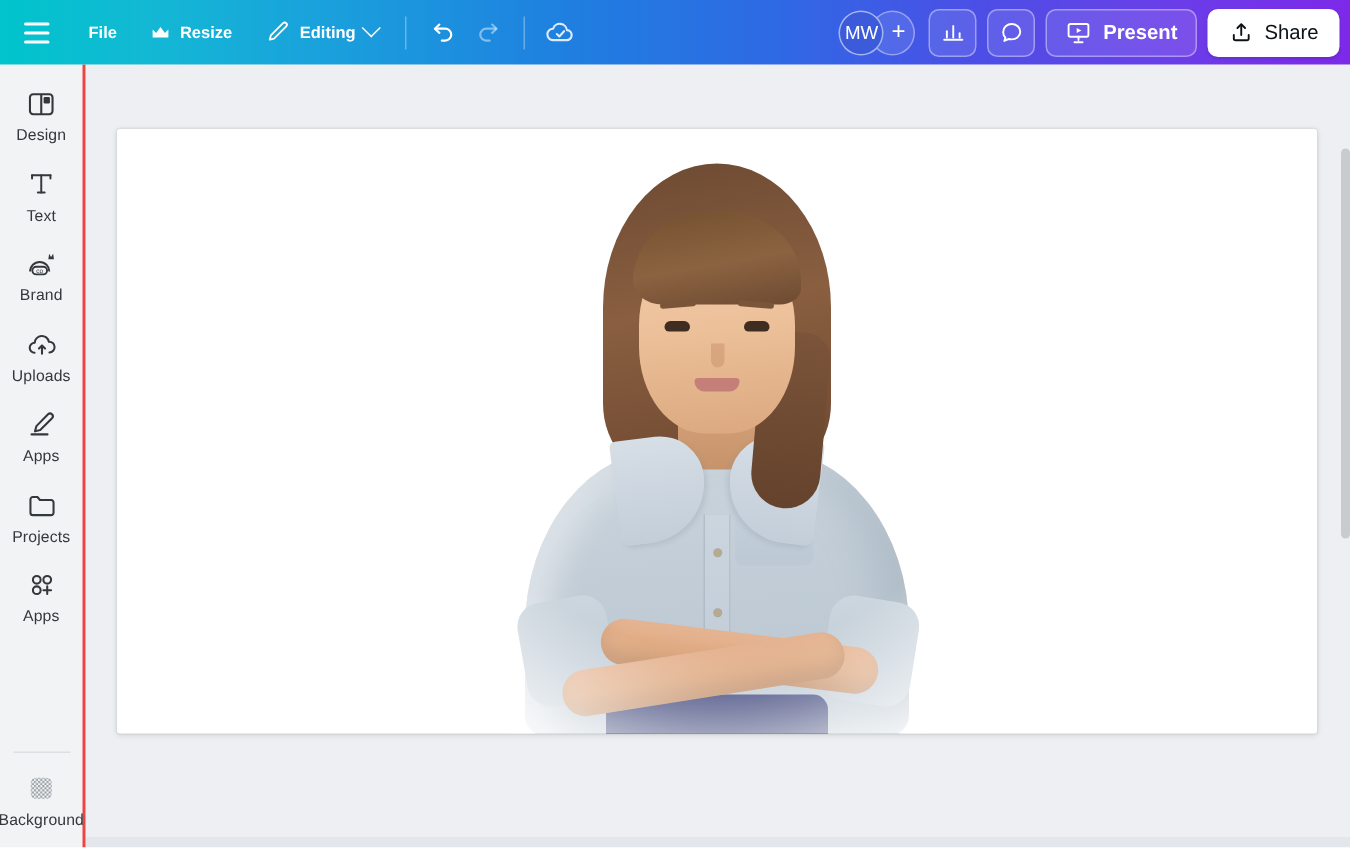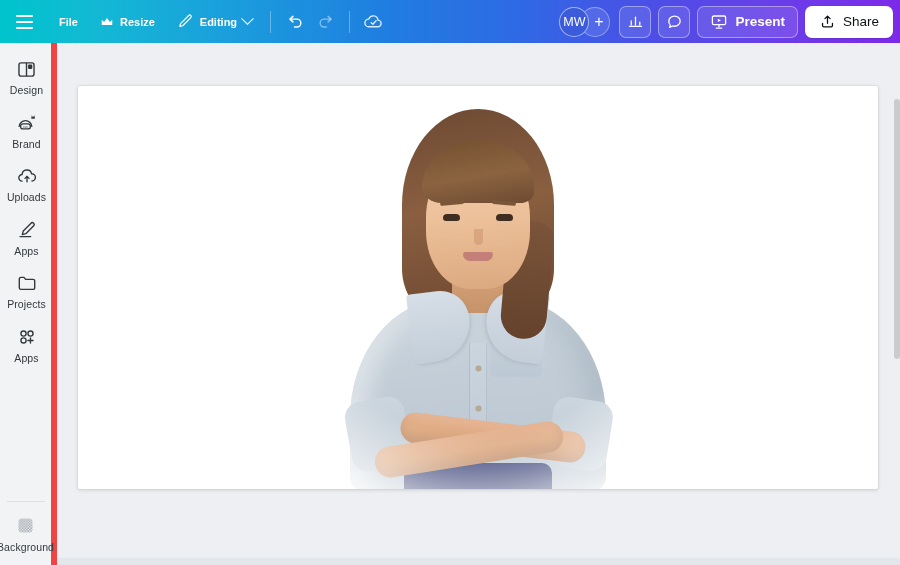--- a/index.html
+++ b/index.html
@@ -71,23 +71,23 @@
     color:#0d1216; font-size:13.5px; font-weight:400;
     box-shadow:0 1px 2px rgba(0,0,0,.12);
   }
 
   
   .body-row { flex:1 1 auto; display:flex; min-height:0; position:relative; }
 
   
   .sidebar {
     width:57px; flex:0 0 57px; background:#f2f3f5;
-    display:flex; flex-direction:column; align-items:flex-start;
+    display:flex; flex-direction:column; align-items:center;
     padding-top:8px; position:relative; z-index:10;
-    border-right:6px solid #ef4444;
+    border-right:2px solid #ef4444;
   }
   .side-item {
     width:53px; padding:7px 0 5px; border-radius:8px;
     display:flex; flex-direction:column; align-items:center; gap:5px;
     cursor:pointer; margin-bottom:4px;
   }
   .side-ico { width:22px; height:22px; display:flex; align-items:center; justify-content:center; color:#33383d; }
   .side-label { font-size:10.5px; color:#33383d; letter-spacing:.1px; line-height:1; }
   .side-sep { width:38px; height:1px; background:#dcdfe3; margin:3px 0 6px; }
   .side-bottom { margin-top:auto; padding-bottom:4px; display:flex; flex-direction:column; align-items:center; width:100%; }
@@ -349,20 +349,32 @@
           <svg width="21" height="21" viewBox="0 0 24 24" fill="none" stroke="#33383d" stroke-width="1.6">
             <rect x="3.4" y="4.4" width="17.2" height="15.2" rx="2.4"></rect>
             <line x1="12" y1="4.4" x2="12" y2="19.6"></line>
             <rect x="13.8" y="6.4" width="4.8" height="5" rx="1" fill="#33383d" stroke="none"></rect>
           </svg>
         </span>
         <span class="side-label">Design</span>
       </div>
 
 
+      <div class="side-item">
+        <span class="side-ico">
+          <svg width="21" height="21" viewBox="0 0 24 24" fill="none" stroke="#33383d" stroke-width="1.5" stroke-linecap="round">
+            <line x1="5" y1="5.6" x2="19" y2="5.6"></line>
+            <line x1="12" y1="5.6" x2="12" y2="18.6"></line>
+            <line x1="5" y1="5.6" x2="5" y2="8"></line>
+            <line x1="19" y1="5.6" x2="19" y2="8"></line>
+            <line x1="9.4" y1="18.6" x2="14.6" y2="18.6"></line>
+          </svg>
+        </span>
+        <span class="side-label">Text</span>
+      </div>
 
       <div class="side-item">
         <span class="side-ico">
           <svg width="23" height="23" viewBox="0 0 26 24" fill="none" stroke="#33383d" stroke-width="1.5">
             <path d="M3.6 17.4c0-4.2 3.4-7.6 7.6-7.6s7.6 3.4 7.6 7.6"></path>
             <rect x="5.4" y="13.6" width="11.6" height="6" rx="3"></rect>
             <text x="11.2" y="18.2" font-size="5" fill="#33383d" stroke="none" text-anchor="middle" font-family="Liberation Sans, sans-serif">co</text>
             <path d="M18.6 3.4l1.5 2.4 1.7-2.4.6 4.2h-4.4l.6-4.2z" fill="#33383d" stroke="none"></path>
           </svg>
         </span>

